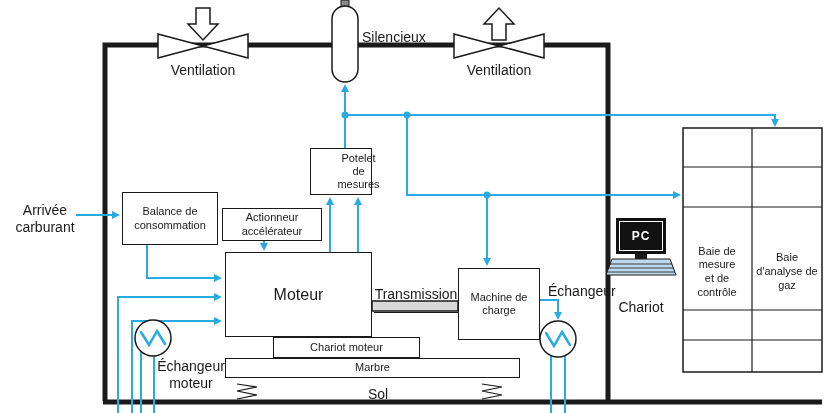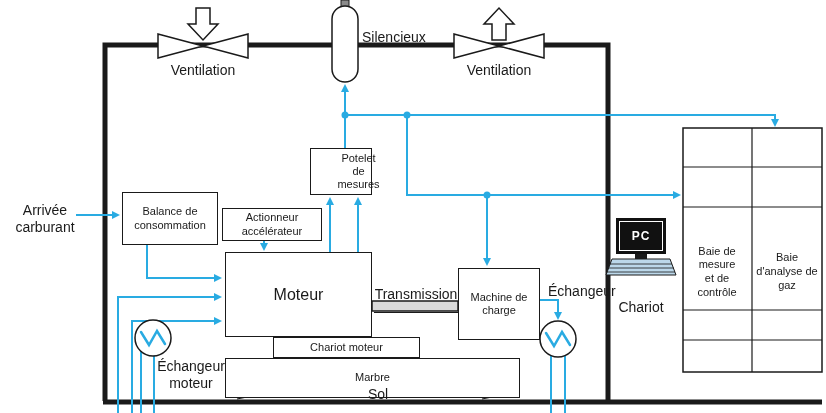--- a/index.html
+++ b/index.html
@@ -172,21 +172,21 @@
   <div class="lbl underlined" style="left:374px;top:286px;width:84px;">Transmission</div>
 
   <div class="box" style="left:458px;top:268px;width:82px;height:72px;">
     <span>Machine de charge</span>
   </div>
 
   <div class="lbl" style="left:548px;top:283px;width:62px;">Échangeur</div>
 
   <div class="lbl" style="left:156px;top:358px;width:70px;">Échangeur moteur</div>
 
-  <div class="box" style="left:225px;top:358px;width:295px;height:40px;text-align:right;">
+  <div class="box" style="left:225px;top:358px;width:295px;height:20px;text-align:right;">
     <span>Marbre</span>
   </div>
 
   <div class="lbl" style="left:358px;top:386px;width:40px;">Sol</div>
 
   <div class="pc-screen">
     <div class="inner">PC</div>
   </div>
 
   <div class="lbl" style="left:607px;top:299px;width:68px;">Chariot</div>

